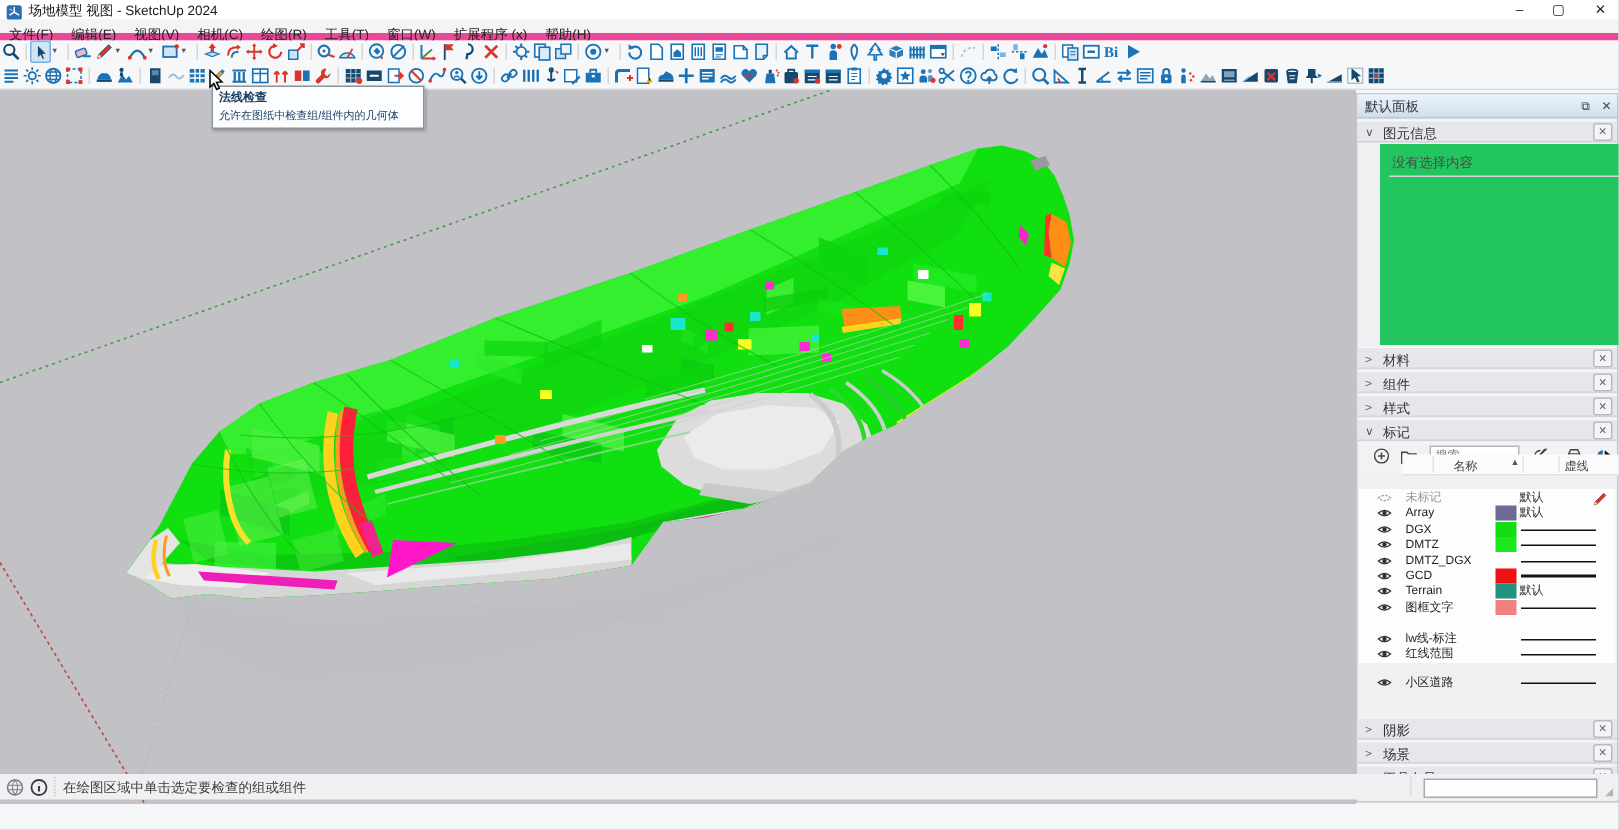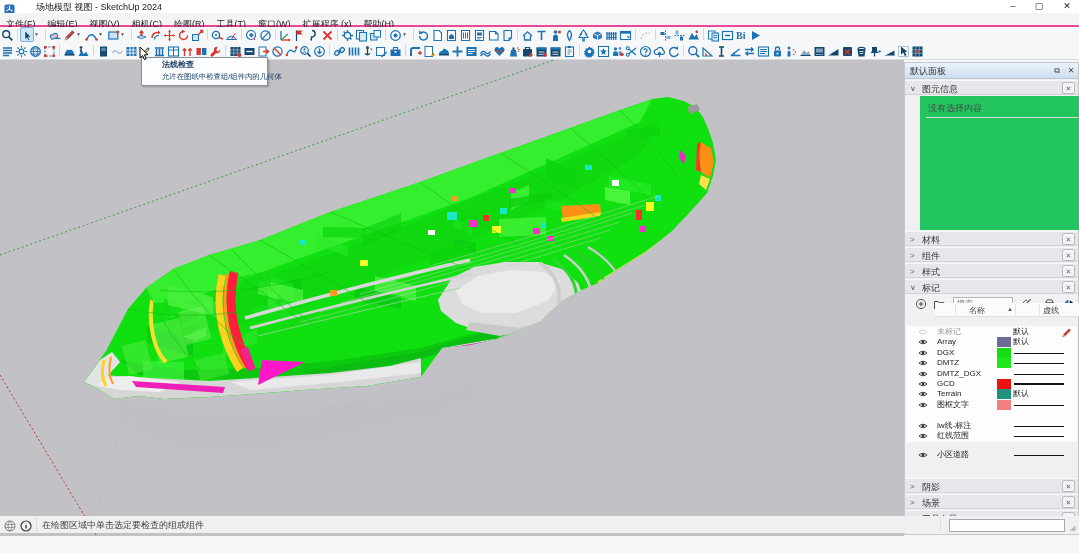--- a/index.html
+++ b/index.html
@@ -2,46 +2,46 @@
 <html><head>
 <meta charset="utf-8">
 <style>
   * { margin:0; padding:0; box-sizing:border-box; }
   html,body { width:1079px; height:553px; overflow:hidden; }
   body { font-family:"Liberation Sans","DejaVu Sans",sans-serif; background:#f5f6f7; position:relative; }
 
   
   .titlebar { position:absolute; left:0; top:0; width:1079px; height:13px; background:#ffffff; }
   .titlebar .applogo { position:absolute; left:4px; top:1px; width:11px; height:11px; }
-  .titlebar .title { position:absolute; left:36px; top:1px; font-size:9px; color:#1a1a1a; letter-spacing:0px;text-align:right; }
+  .titlebar .title { position:absolute; left:19px; top:1px; font-size:9px; color:#1a1a1a; letter-spacing:0px;text-align:right; }
   .winbtn { position:absolute; top:0; width:22px; height:13px; text-align:center; font-size:9px; color:#222; line-height:12px; }
   .winbtn.min { left:1002px; } .winbtn.max { left:1028px; } .winbtn.close { left:1056px; }
 
   
-  .menubar { position:absolute; left:0; top:13px; width:1079px; height:14px; background:#f4f4f4; border-bottom:2px solid #ec4899; }
+  .menubar { position:absolute; left:0; top:13px; width:1079px; height:14px; background:#f4f4f4; border-bottom:5px solid #ec4899; }
   .menubar .mitem { display:inline-block; padding:1px 6px; font-size:9px; color:#222; line-height:12px; }
 
   
   .toolbars { position:absolute; left:0; top:27px; width:1079px; height:33px; background:#f6f7f8; border-bottom:1px solid #d9dbdd; }
   .trow { position:absolute; left:0; height:16px; white-space:nowrap; }
   .trow1 { top:0; } .trow2 { top:16px; }
   .tcell { display:inline-block; vertical-align:top; height:15px; }
   .tico { width:14px; text-align:center; padding-top:1px; }
   .tico svg { width:13px; height:13px; }
   .tsep { width:6px; position:relative; }
   .tsep:after { content:""; position:absolute; left:3px; top:2px; bottom:2px; width:1px; background:#d4d6d8; }
   .tdrop { width:8px; font-size:5px; color:#555; line-height:15px; }
   .tico.pressed { background:#cfe4f7; border:1px solid #7ab0e0; border-radius:2px; }
 
   
   .viewport { position:absolute; left:0; top:60px; width:904px; height:476px; background:#c2c2c6; overflow:hidden; }
   .viewport svg.scene { position:absolute; left:0; top:0; }
 
   
-  .tooltip { position:absolute; left:141px; top:57px; width:127px; height:29px; background:#fbfdfe; border:1px solid #8a9199; box-shadow:1px 1px 2px rgba(0,0,0,.25); padding:2px 20px; z-index:30; }
+  .tooltip { position:absolute; left:141px; top:57px; width:142px; height:29px; background:#fbfdfe; border:1px solid #8a9199; box-shadow:1px 1px 2px rgba(0,0,0,.25); padding:2px 4px; z-index:30; }
   .tooltip .tt1 { font-size:8px; color:#163a5e; font-weight:bold; line-height:10px; white-space:nowrap; }
   .tooltip .tt2 { font-size:8px; color:#1d4066; line-height:11px; margin-top:2px; white-space:nowrap; transform:scale(.92); transform-origin:0 0; }
   .cursor { position:absolute; left:139px; top:46px; z-index:31; }
 
   
   .panel { position:absolute; left:904px; top:62px; width:175px; height:473px; background:#f0f0f3; border:1px solid #c6c6cc; }
   .panel-title { position:absolute; left:0; top:0; width:173px; height:16px; background:linear-gradient(#eaf3fc,#cfdeef); border-bottom:1px solid #b9c6d6; }
   .panel-title .pt { position:absolute; left:5px; top:2px; font-size:9px; font-weight:normal; color:#333; }
   .panel-title .pbtn { position:absolute; top:2px; width:12px; height:11px; font-size:8px; color:#444; text-align:center; line-height:11px; }
   .panel-title .pinb { left:146px; } .panel-title .xb { left:160px; }

